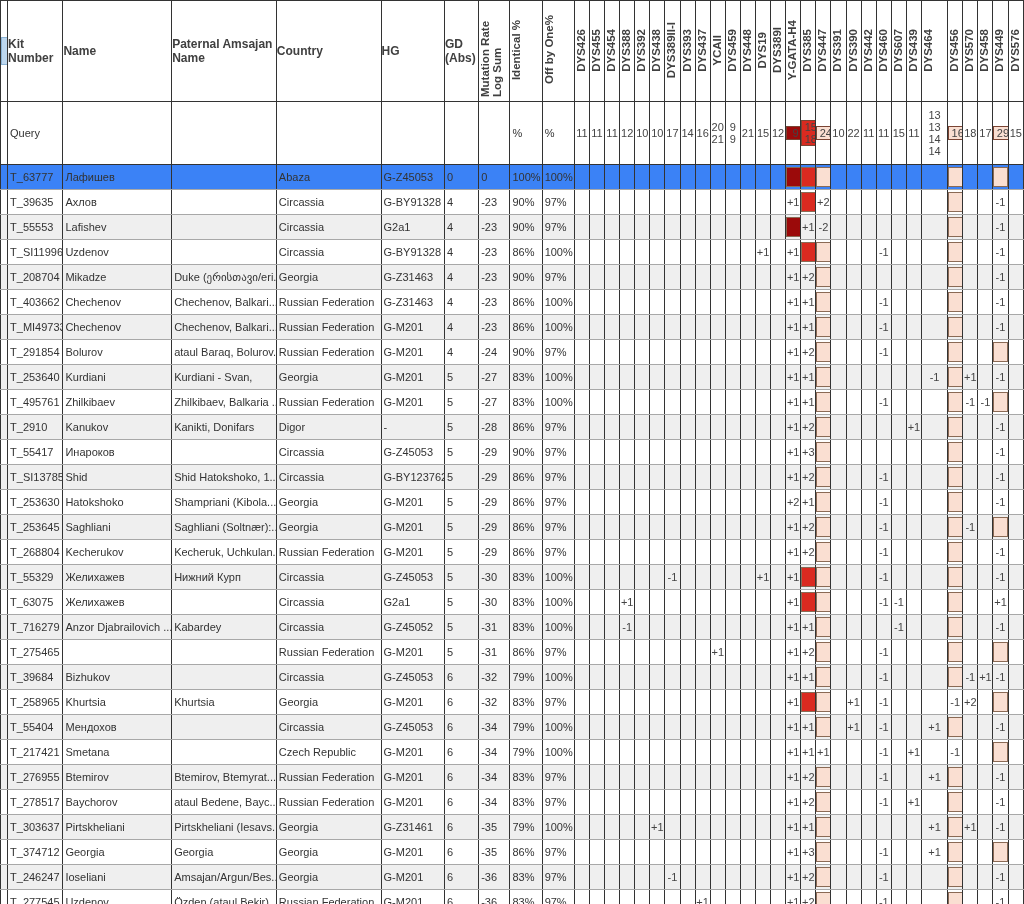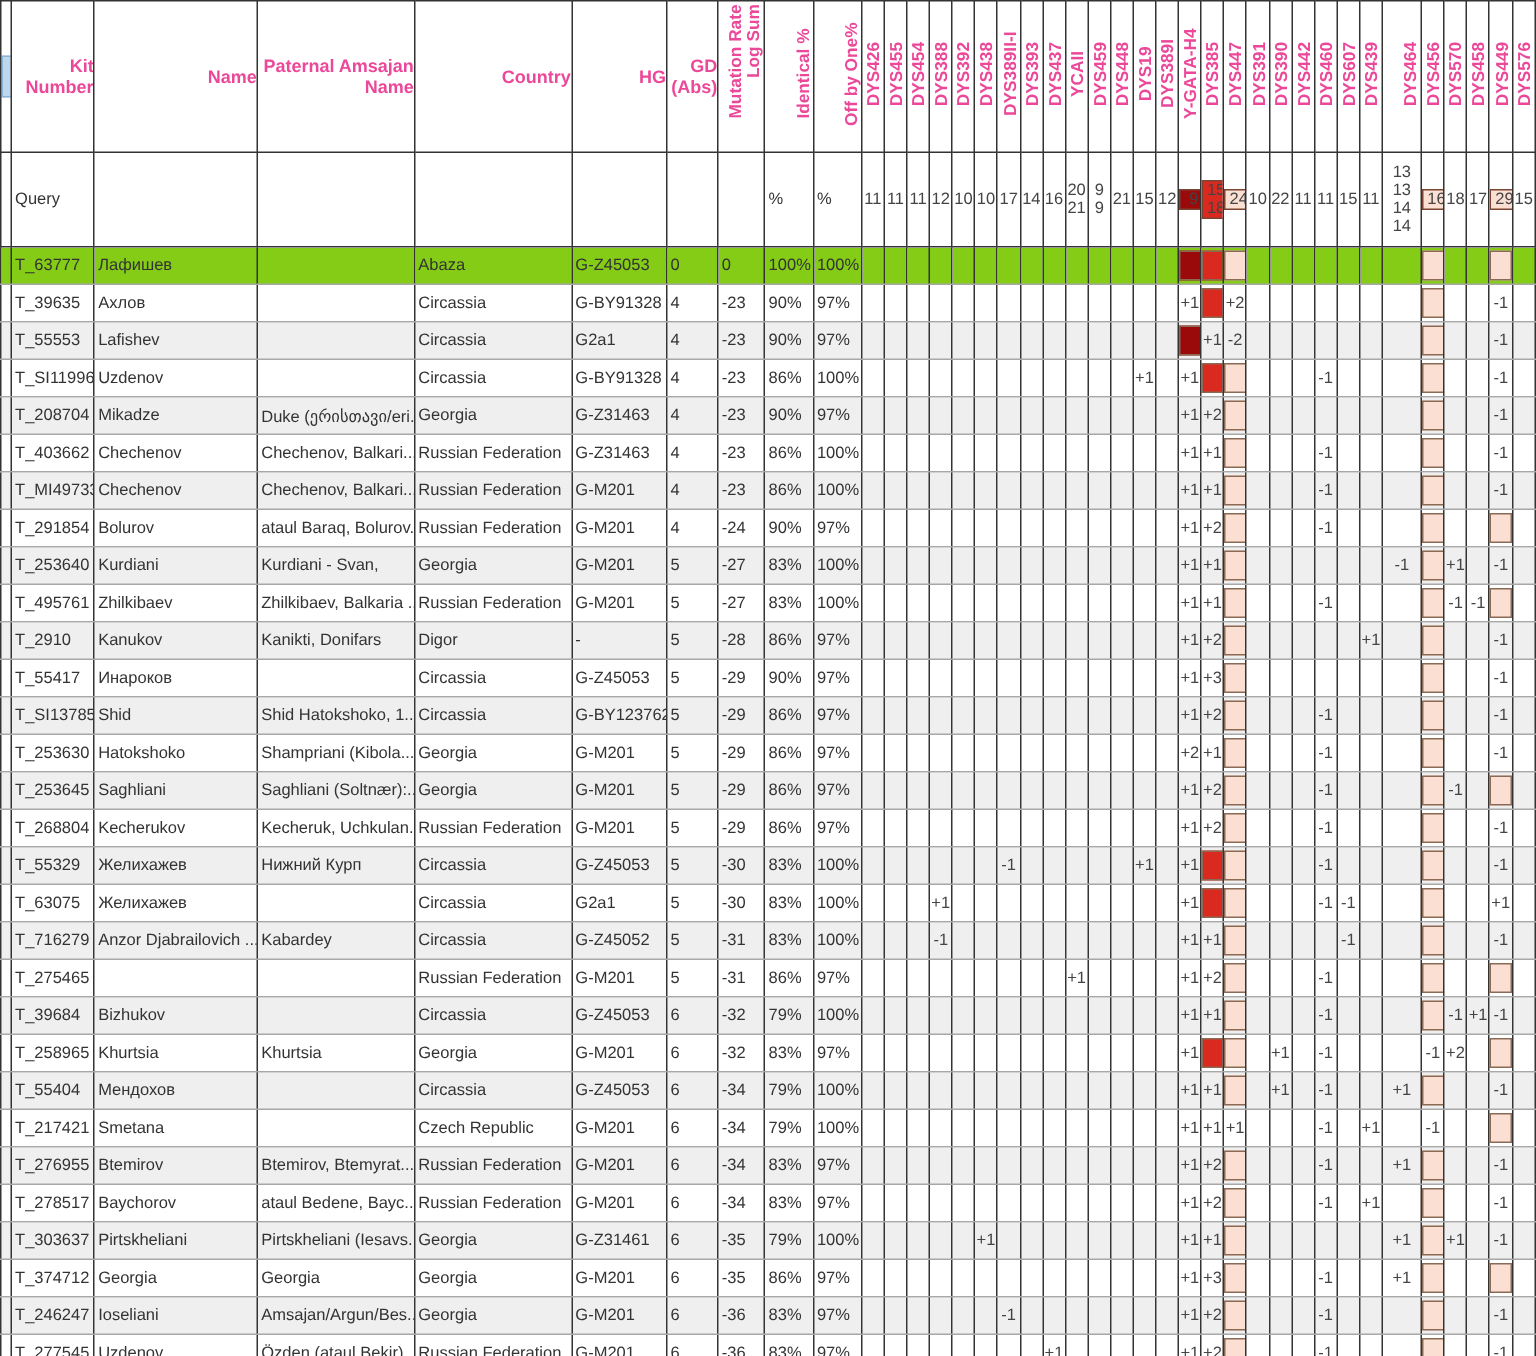--- a/index.html
+++ b/index.html
@@ -1,32 +1,32 @@
 <!DOCTYPE html>
 <html><head>
 <meta charset="utf-8">
 <style>
   html,body{margin:0;padding:0;width:1024px;height:904px;overflow:hidden;background:#fff;
     font-family:"Liberation Sans","DejaVu Sans",sans-serif;}
   table{border-collapse:collapse;table-layout:fixed;width:1024px;font-size:11px;color:#333;}
   col.stub{width:7px}col.kit{width:55px}col.name{width:108px}col.anc{width:104px}
   col.country{width:104px}col.hg{width:63px}col.gd{width:34px}col.mut{width:31px}
   col.pct{width:32px}col.mk{width:15px}col.mkw{width:26px}
-  th{border:1px solid #333;background:#fff;color:#ec4899;font-weight:bold;font-size:11.5px;
-     padding:0;vertical-align:middle;text-align:right;height:100px;overflow:hidden;}
+  th{border:1px solid #333;background:#fff;color:#404040;font-weight:bold;font-size:11.5px;
+     padding:0;vertical-align:middle;text-align:left;height:100px;overflow:hidden;}
   th.rot span{writing-mode:vertical-rl;transform:rotate(180deg);display:inline-block;
      max-height:94px;line-height:12px;white-space:normal;}
   td{border:1px solid;border-color:#a8a8a8 #333 #a8a8a8 #333;padding:0 0 0 2px;
      height:24px;overflow:hidden;white-space:nowrap;vertical-align:middle;}
   td.mkc{padding:0;text-align:center;color:#444;}
   tr.query td{height:62px;border-bottom-color:#333;}
   tr.query td.mkc{white-space:pre-line;line-height:12px;}
   tr.w td{background:#fff}
   tr.g td{background:#efefef}
-  tr.hl td{background:#84cc16}
+  tr.hl td{background:#3b82f6}
   .box{width:13px;height:18px;margin:2px auto;border:1px solid #8a6a55;}
   .qbox{display:inline-block;min-width:15px;padding:0 1px;border:1px solid #7a4433;
         white-space:pre-line;line-height:12px;}
   .c-darkred{background:#9b0a0a}
   .c-red{background:#da2a20}
   .c-pink{background:#fadfd2}
   .bluechip{width:6px;height:26px;background:#bdd7ee;border:1px solid #8cb4d6;margin:0 auto;}
   th.flat{font-size:12px;line-height:14px;white-space:normal;}
 </style>
 </head>

